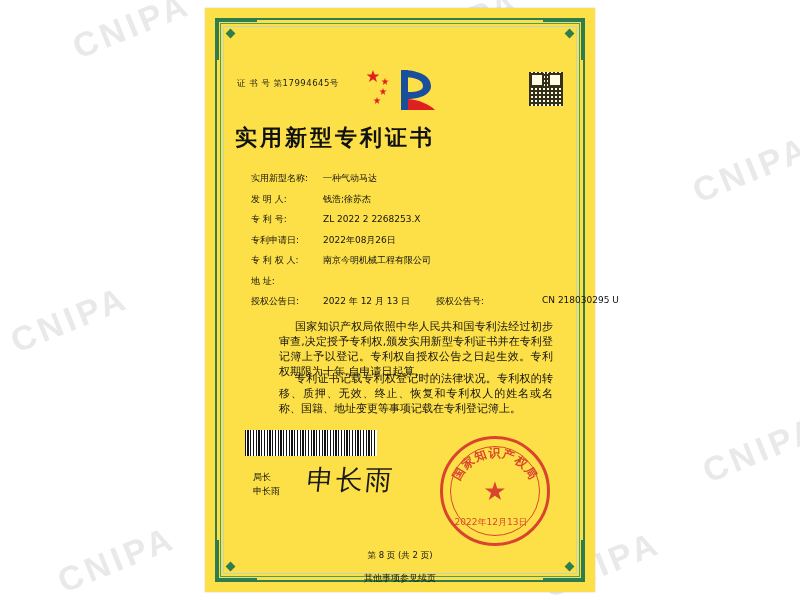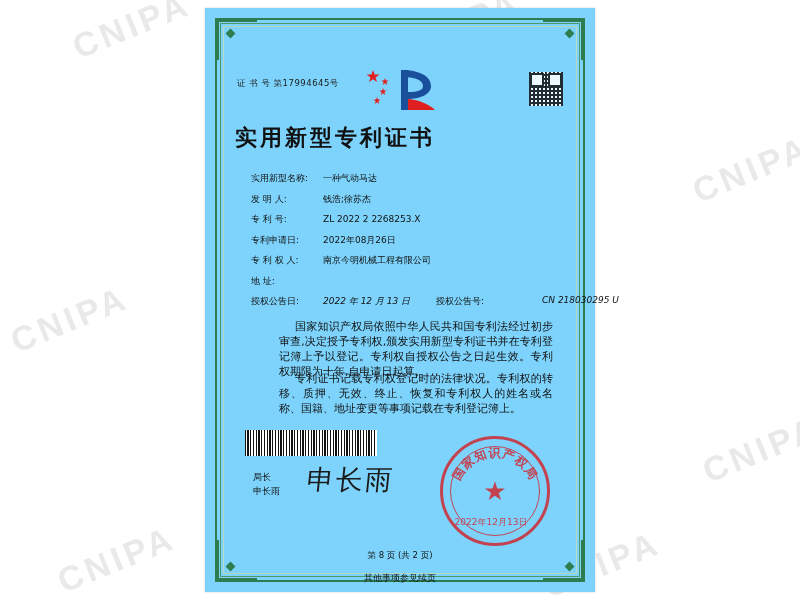--- a/index.html
+++ b/index.html
@@ -37,21 +37,21 @@
   .wm-6 { left: 55px;  top: 540px; font-size: 34px; transform: rotate(-22deg); }
   .wm-7 { left: 540px; top: 545px; font-size: 34px; transform: rotate(-22deg); }
 
   
   .sheet {
     position: absolute;
     left: 205px;
     top: 8px;
     width: 390px;
     height: 584px;
-    background: #7dd3fc;
+    background: #fde047;
     box-shadow: 0 0 2px rgba(0,0,0,0.18);
   }
 
   
   .border-outer {
     position: absolute;
     left: 10px; top: 10px; right: 10px; bottom: 10px;
     border: 2px solid #2e7d4f;
   }
   .border-inner {
@@ -176,21 +176,21 @@
     display: flex;
     align-items: center;
     margin-bottom: 3px;
     font-size: 9px;
     color: #111;
   }
   .field-row2 .cell-a { width: 185px; flex: 0 0 185px; display: flex; }
   .field-row2 .cell-b { flex: 1; display: flex; gap: 40px; }
   .field-row2 .lab { width: 72px; flex: 0 0 72px; white-space: nowrap; }
   .field-row2 .lab.short { width: 66px; flex: 0 0 66px; }
-  .field-row2 .val { white-space: nowrap; font-style: italic; }
+  .field-row2 .val { white-space: nowrap; }
 
   
   .para {
     position: absolute;
     left: 16px;
     right: 12px;
     font-size: 11px;
     line-height: 15px;
     color: #111;
     text-align: justify;

